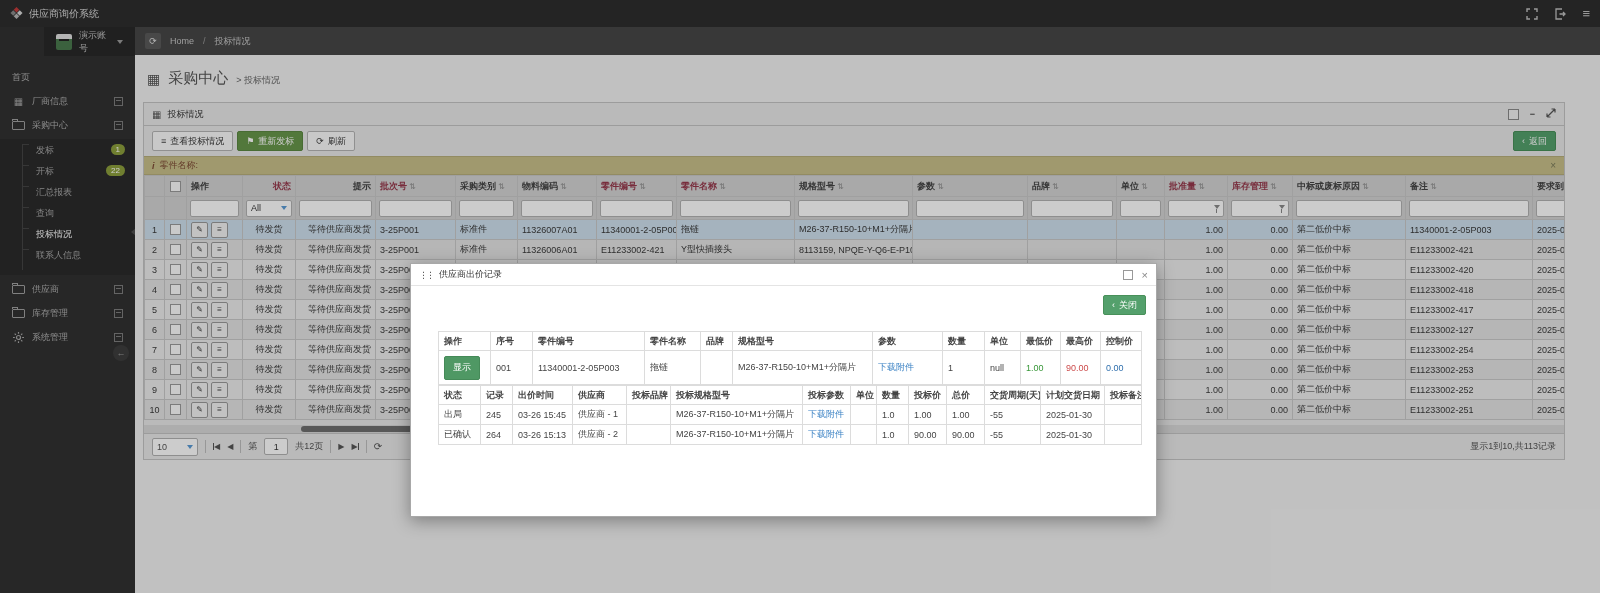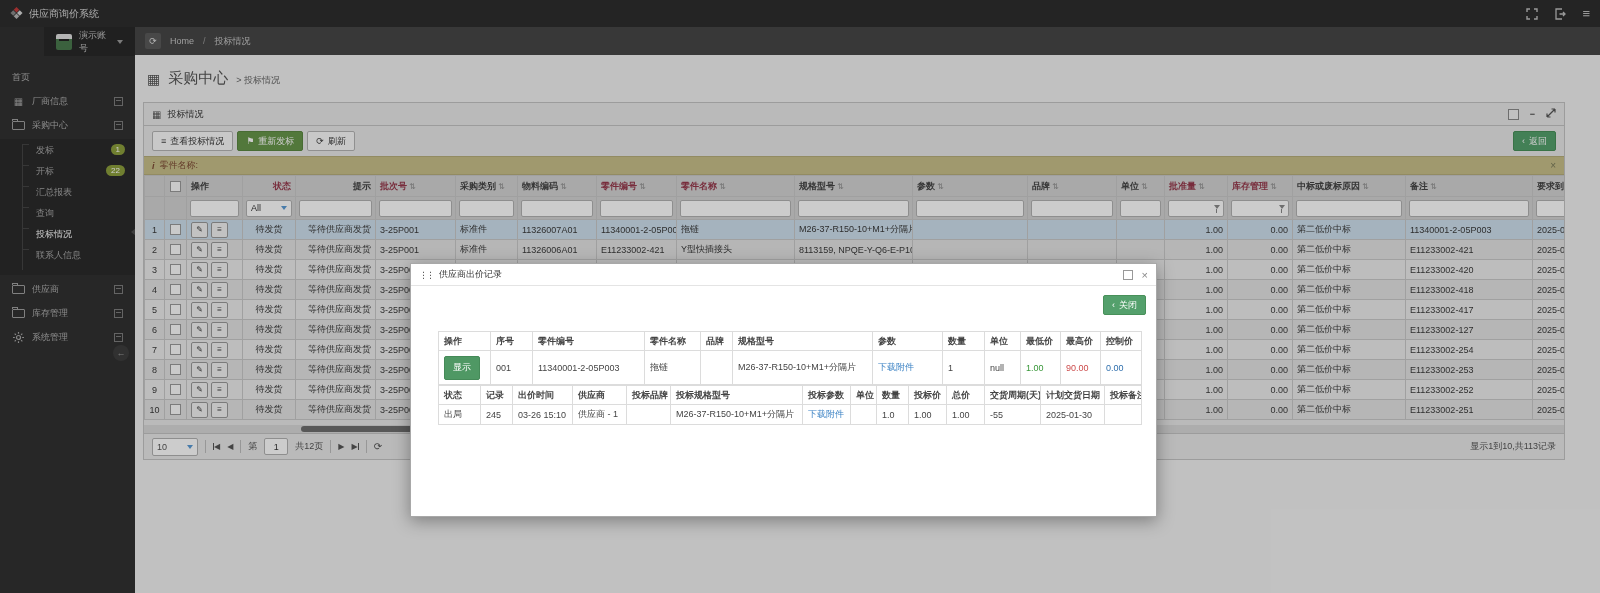--- a/index.html
+++ b/index.html
@@ -807,31 +807,47 @@
               <th>总价</th>
               <th>交货周期(天)</th>
               <th>计划交货日期</th>
               <th>投标备注</th>
             </tr>
           </thead>
           <tbody>
             <tr>
               <td>出局</td>
               <td>245</td>
-              <td>03-26 15:10</td>
+              <td>03-26 15:45</td>
               <td>供应商 - 1</td>
               <td></td>
               <td>M26-37-R150-10+M1+分隔片</td>
               <td><span class="link">下载附件</span></td>
               <td></td>
               <td>1.0</td>
               <td>1.00</td>
               <td>1.00</td>
               <td>-55</td>
               <td>2025-01-30</td>
               <td></td>
             </tr>
+            <tr>
+              <td>已确认</td>
+              <td>264</td>
+              <td>03-26 15:13</td>
+              <td>供应商 - 2</td>
+              <td></td>
+              <td>M26-37-R150-10+M1+分隔片</td>
+              <td><span class="link">下载附件</span></td>
+              <td></td>
+              <td>1.0</td>
+              <td>90.00</td>
+              <td>90.00</td>
+              <td>-55</td>
+              <td>2025-01-30</td>
+              <td></td>
+            </tr>
           </tbody>
         </table>
     </div>
   </div>
 
 </div>
 
 </body></html>

